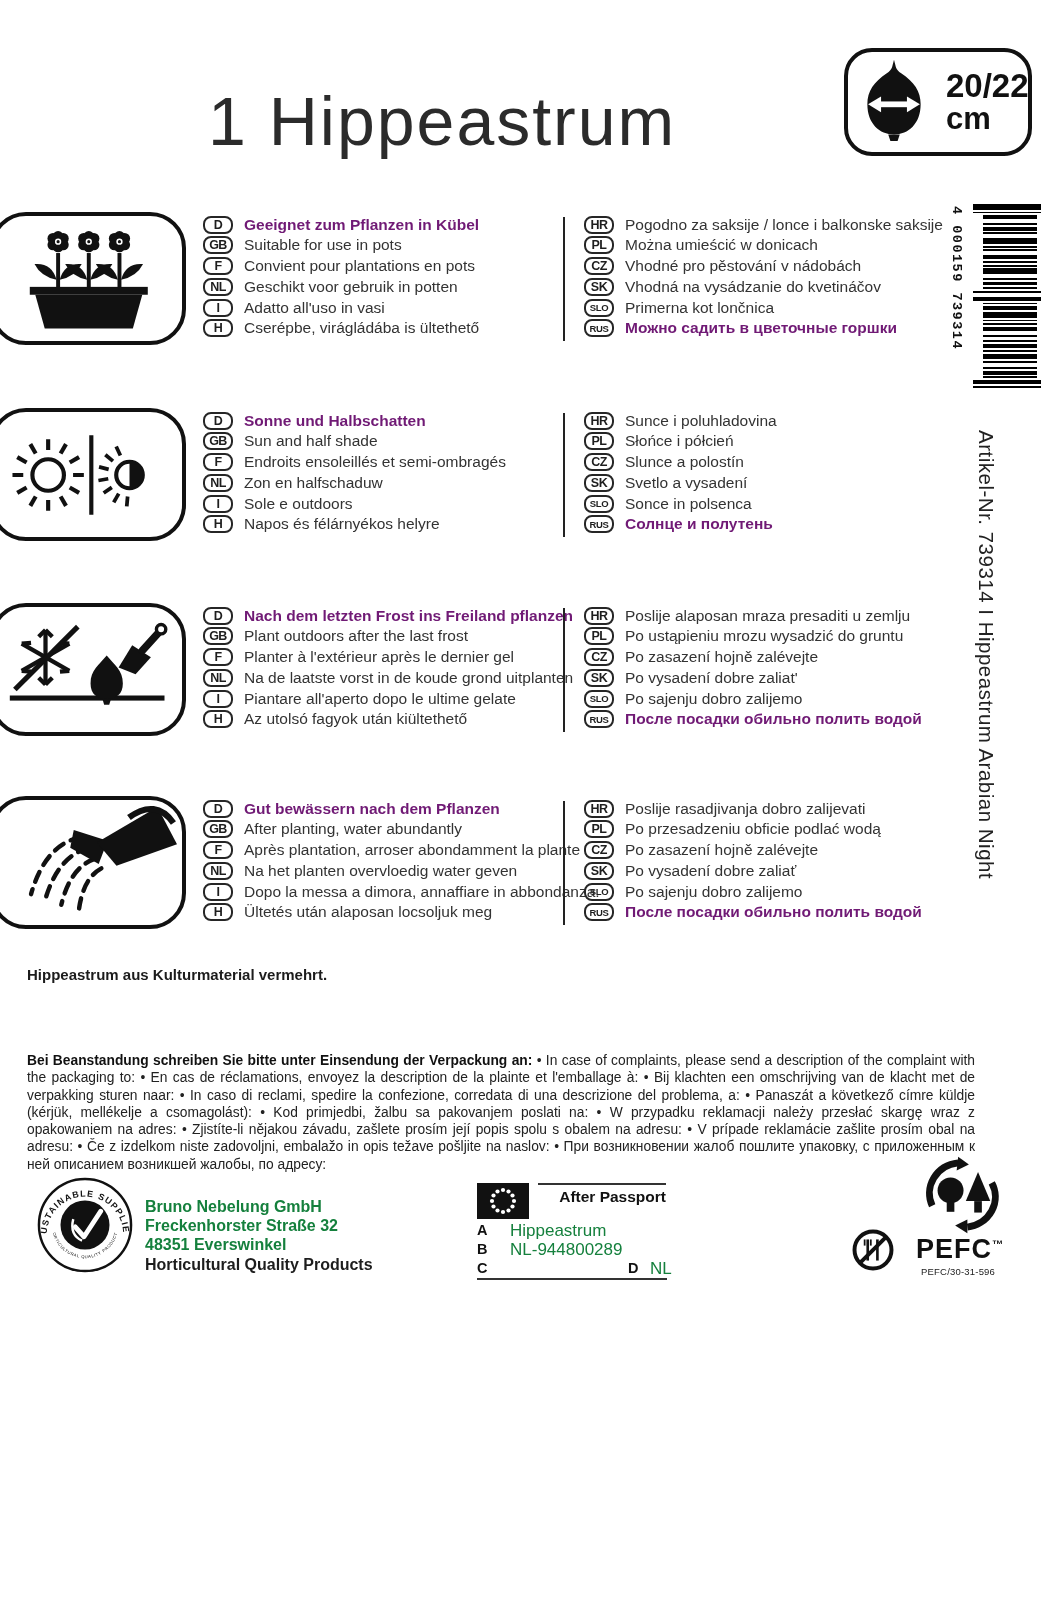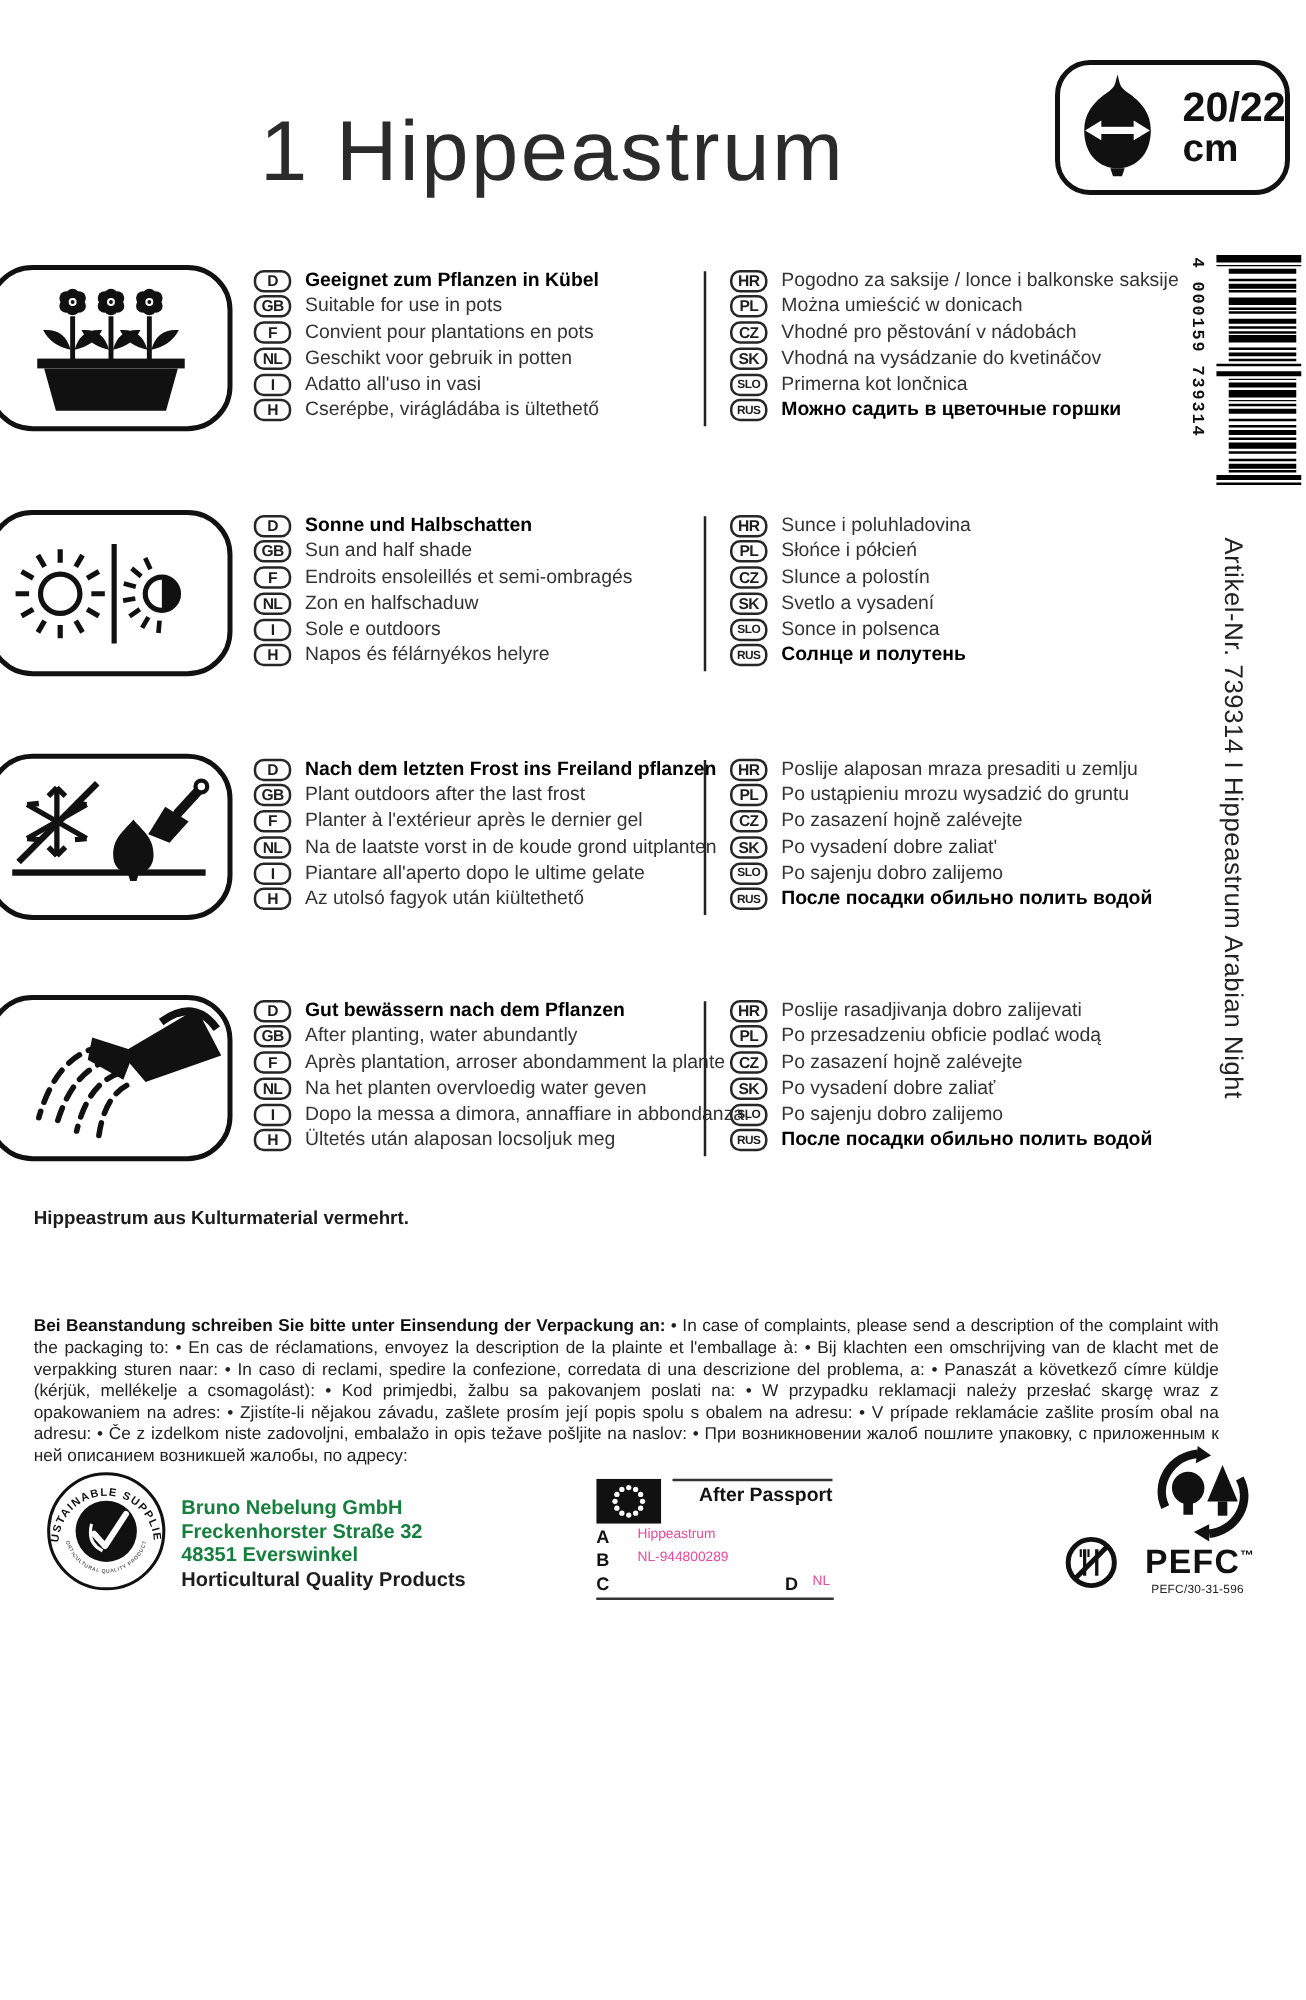--- a/index.html
+++ b/index.html
@@ -24,35 +24,35 @@
   .col{position:absolute;top:3px}
   .col.left{left:203px;width:340px}
   .col.right{left:584px;width:380px}
   .vline{position:absolute;left:563px;top:5px;width:2px;height:124px;background:#222}
   .row{display:flex;align-items:center;height:19.1px;margin-bottom:1.7px}
   .lang{display:inline-flex;align-items:center;justify-content:center;min-width:30px;height:18px;
     border:2px solid #262626;border-radius:8px;font-weight:700;font-size:12.5px;color:#1e1e1e;
     box-sizing:border-box;padding:0 2px;letter-spacing:-0.5px;flex:0 0 auto}
   .lang.sm{font-size:9.5px;letter-spacing:-0.4px}
   .row .txt{margin-left:11px;font-size:15.5px;color:#333;white-space:nowrap}
-  .row.b .txt{font-weight:700;color:#000000}
+  .row.b .txt{font-weight:700;color:#701a75}
   
   #prop-note{left:27px;top:966px;font-size:15px;font-weight:700;color:#1c1c1c}
   #complaint{left:27px;top:1052px;width:948px;font-size:13.8px;line-height:17.3px;color:#222;text-align:justify}
   #complaint b{color:#111}
   
   #sus-badge{left:36px;top:1176px}
   #address{left:145px;top:1197px;font-size:16px;font-weight:700;line-height:19px;color:#15803d}
   #tagline{left:145px;top:1256px;font-size:16px;font-weight:700;color:#1d1d1d}
   
   #pp-flag{left:477px;top:1183px}
   #pp-topline{left:538px;top:1183px;width:128px;height:2px;background:#333}
   #pp-title{left:538px;top:1188px;width:128px;text-align:right;font-size:15.5px;font-weight:700;color:#111}
   .pp-key{font-weight:700;color:#111;font-size:14.5px}
-  .pp-val{font-size:11px;color:#ec4899}
+  .pp-val{font-size:17px;color:#15803d}
   #pp-a{left:477px;top:1221px}#pp-a .pp-val{position:absolute;left:33px;top:0;white-space:nowrap}
   #pp-b{left:477px;top:1240px}#pp-b .pp-val{position:absolute;left:33px;top:0;white-space:nowrap}
   #pp-c{left:477px;top:1259px}
   #pp-d{left:628px;top:1259px}#pp-d .pp-val{position:absolute;left:22px;top:0}
   #pp-botline{left:477px;top:1278px;width:190px;height:2px;background:#333}
   
   #nofood{left:851px;top:1228px}
   #pefc-logo{left:920px;top:1156px}
   #pefc-word{left:916px;top:1234px;font-size:27px;font-weight:700;letter-spacing:1px;color:#111;white-space:nowrap}
   #pefc-word sup{font-size:11px}

